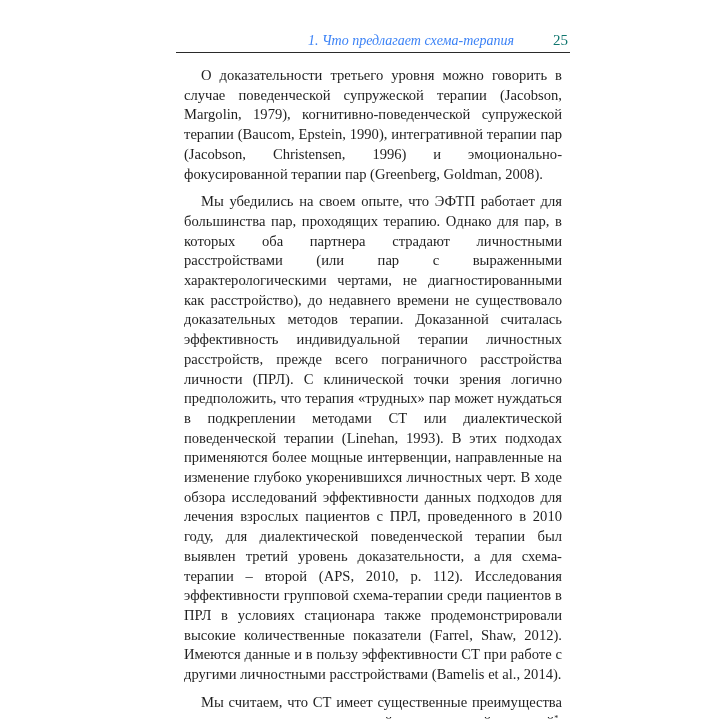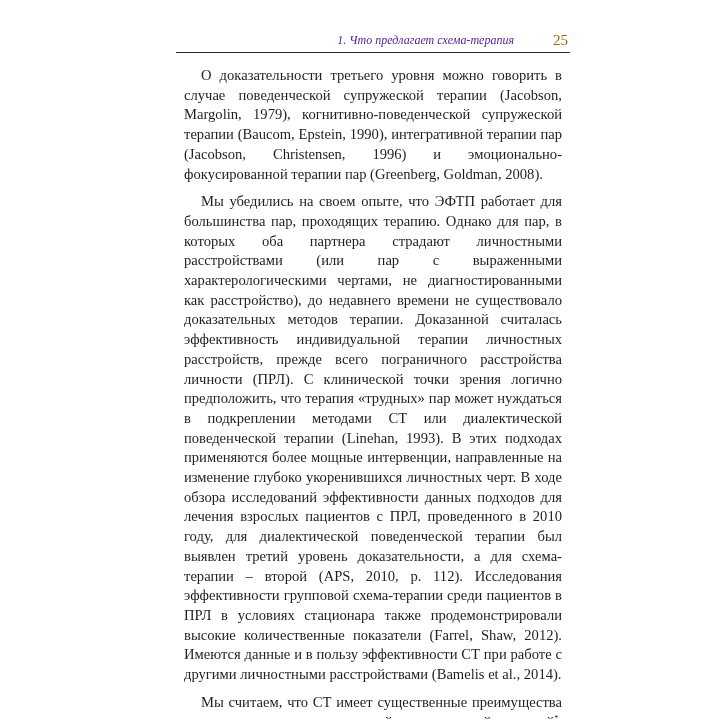--- a/index.html
+++ b/index.html
@@ -24,30 +24,30 @@
   .running-header {
     position: relative;
     height: 22px;
     border-bottom: 1.5px solid #2a2a2a;
   }
   .header-title {
     position: absolute;
     right: 56px;
     top: 3px;
     font-style: italic;
-    font-size: 12px;
-    color: #4c1d95;
+    font-size: 14px;
+    color: #3b82f6;
     text-align: center;
   }
   .page-number {
     position: absolute;
     right: 2px;
     top: 2px;
     font-size: 15px;
-    color: #a16207;
+    color: #0f766e;
     font-family: Liberation Serif, serif;
   }
   .body-text {
     margin-top: 13px;
     font-size: 14.6px;
     line-height: 19.7px;
     text-align: justify;
     hyphens: manual;
   }
   .body-text p {

